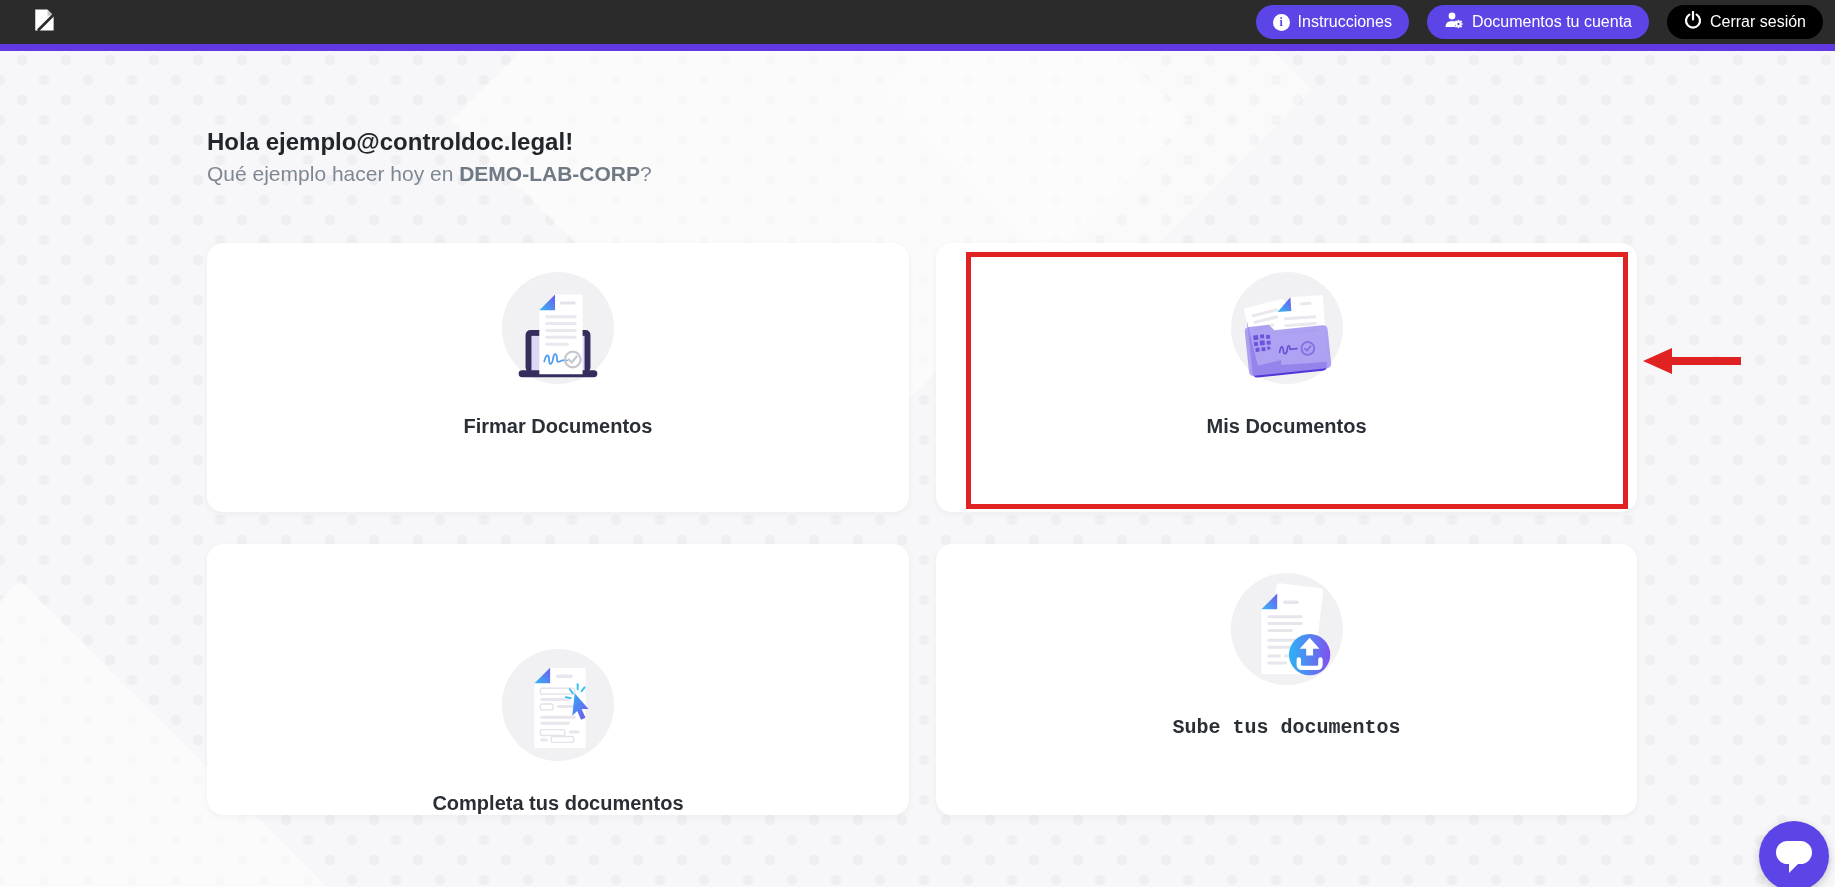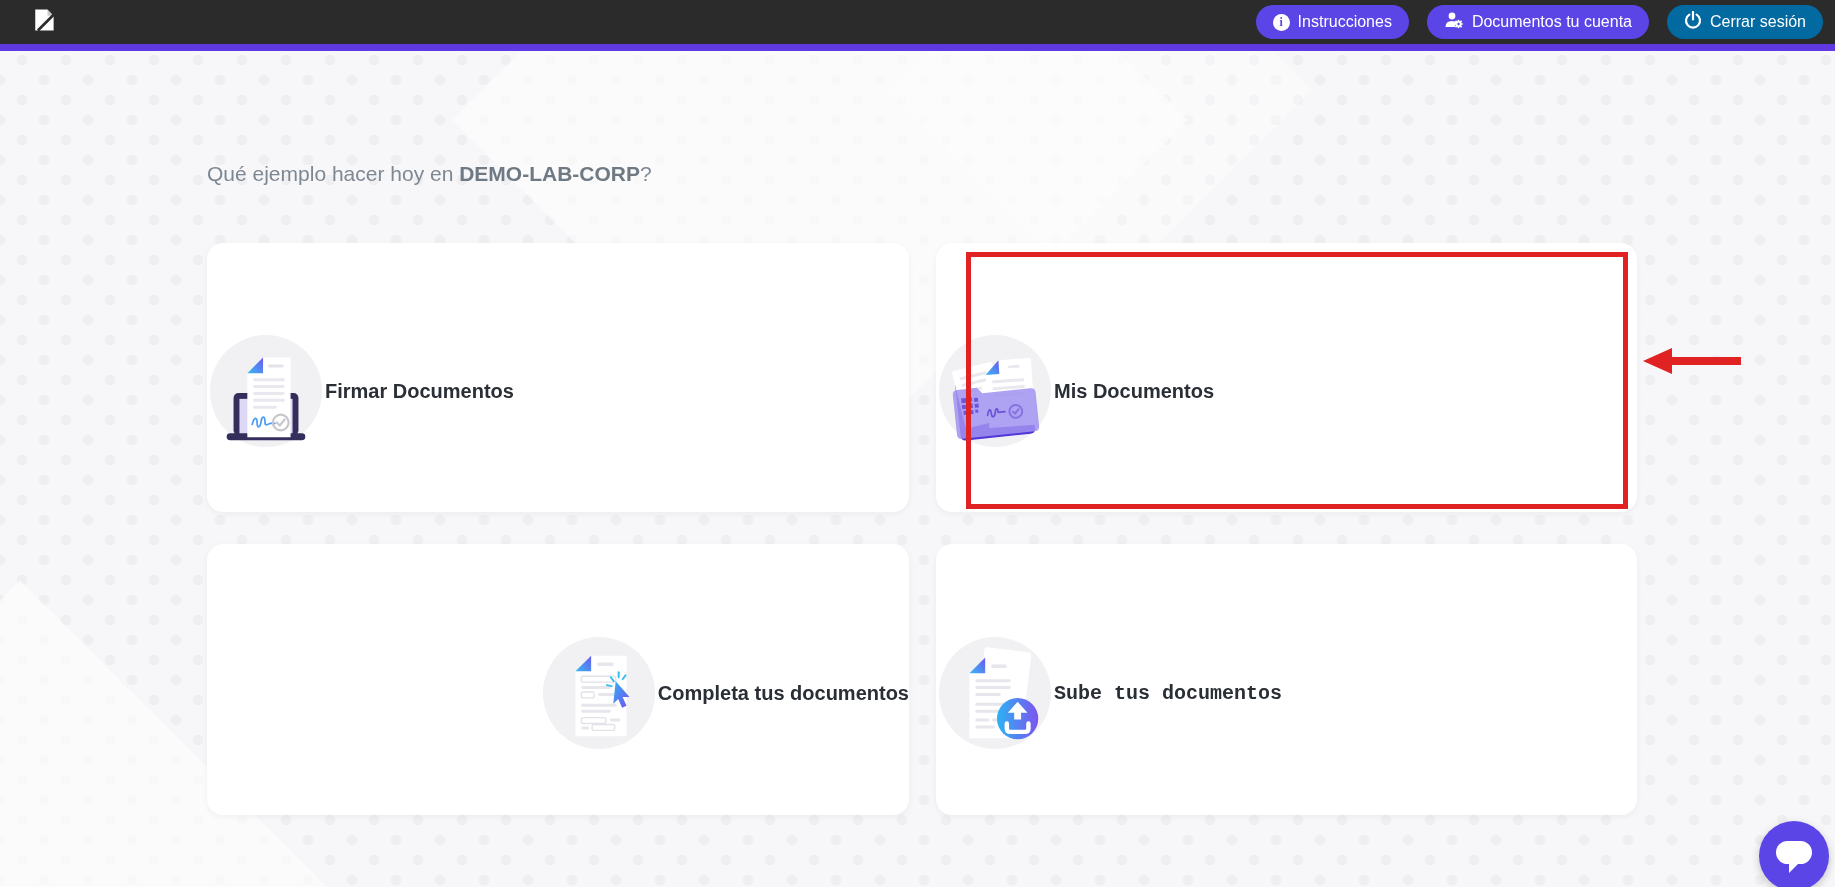--- a/index.html
+++ b/index.html
@@ -19,30 +19,30 @@
   .wm2 { left:-220px; top:680px; width:480px; height:480px; transform:rotate(45deg); }
   .wm3 { left:950px; top:-60px; width:300px; height:300px; transform:rotate(45deg); background:rgba(255,255,255,0.35); }
 
   
   .topbar { position:absolute; left:0; top:0; width:1835px; height:44px; background:#2b2b2b; z-index:20; display:flex; align-items:center; }
   .stripe { position:absolute; left:0; top:44px; width:1835px; height:7px; background:#6039e2; z-index:20; }
   .logo { margin-left:30px; width:28px; height:28px; display:flex; align-items:center; justify-content:center; cursor:pointer; }
   .topbar-actions { position:absolute; right:12px; top:5px; height:34px; display:flex; gap:18px; }
   .pill-btn { display:flex; align-items:center; gap:8px; height:34px; padding:0 17px; border:none; border-radius:17px; color:#fff; font-size:16px; font-family:"Liberation Sans", sans-serif; cursor:pointer; white-space:nowrap; }
   .btn-purple { background:#5b45e6; }
-  .btn-danger { background:#0369a1; }
+  .btn-danger { background:#000000; }
   .info-badge { display:inline-flex; width:17px; height:17px; border-radius:50%; background:#fff; color:#5b45e6; font-weight:700; font-size:12px; align-items:center; justify-content:center; font-family:"Liberation Serif", serif; }
 
   
   .greeting-title { position:absolute; left:207px; top:128px; font-size:24px; font-weight:700; color:#22262b; }
   .greeting-sub { position:absolute; left:207px; top:162px; font-size:21px; color:#7e8893; }
   .greeting-sub b { color:#6f7983;margin-top:9px; }
 
   
-  .card { position:absolute; background:#ffffff; border-radius:16px; box-shadow:0 2px 6px rgba(40,40,70,0.05); display:flex; align-items:center; cursor:pointer; }
+  .card { position:absolute; background:#ffffff; border-radius:16px; box-shadow:0 2px 6px rgba(40,40,70,0.05); display:flex; flex-direction:column; align-items:center; cursor:pointer; }
   .card-1 { left:207px; top:243px; width:702px; height:269px; }
   .card-2 { left:936px; top:243px; width:701px; height:269px; }
   .card-3 { left:207px; top:544px; width:702px; height:271px;justify-content:flex-end; }
   .card-4 { left:936px; top:544px; width:701px; height:271px;font-family:Liberation Mono, monospace; }
   .card-icon { margin-top:26px; width:118px; height:118px; }
   .card-label { margin-top:28px; font-size:20px; font-weight:700; color:#2a2f36; }
 
   
   .highlight-box { position:absolute; left:966px; top:252px; width:662px; height:257px; border:5px solid #e02222; z-index:10; pointer-events:none; }
   .annot-arrow { position:absolute; left:1643px; top:346px; z-index:10; pointer-events:none; }
@@ -100,20 +100,21 @@
             <path d="M5.4 3.6 a7 7 0 1 0 7.2 0" stroke="#fff" stroke-width="2.2" fill="none" stroke-linecap="round"></path>
             <line x1="9" y1="1" x2="9" y2="8.5" stroke="#fff" stroke-width="2.2" stroke-linecap="round"></line>
           </svg>
         </span>
         <span>Cerrar sesión</span>
       </button>
     </div>
   </div>
   <div class="stripe"></div>
 
+  <div class="greeting-title">Hola ejemplo@controldoc.legal!</div>
   <div class="greeting-sub"><span>Qué ejemplo hacer hoy en </span><b>DEMO-LAB-CORP</b><span>?</span></div>
 
   <div class="card card-1">
     <div class="card-icon">
       <svg width="118" height="118" viewBox="0 0 120 120">
         <defs>
           <linearGradient id="g1" x1="0" y1="1" x2="1" y2="0">
             <stop offset="0" stop-color="#38b8f2"></stop>
               <stop offset="1" stop-color="#6d58f0"></stop>
           </linearGradient>

